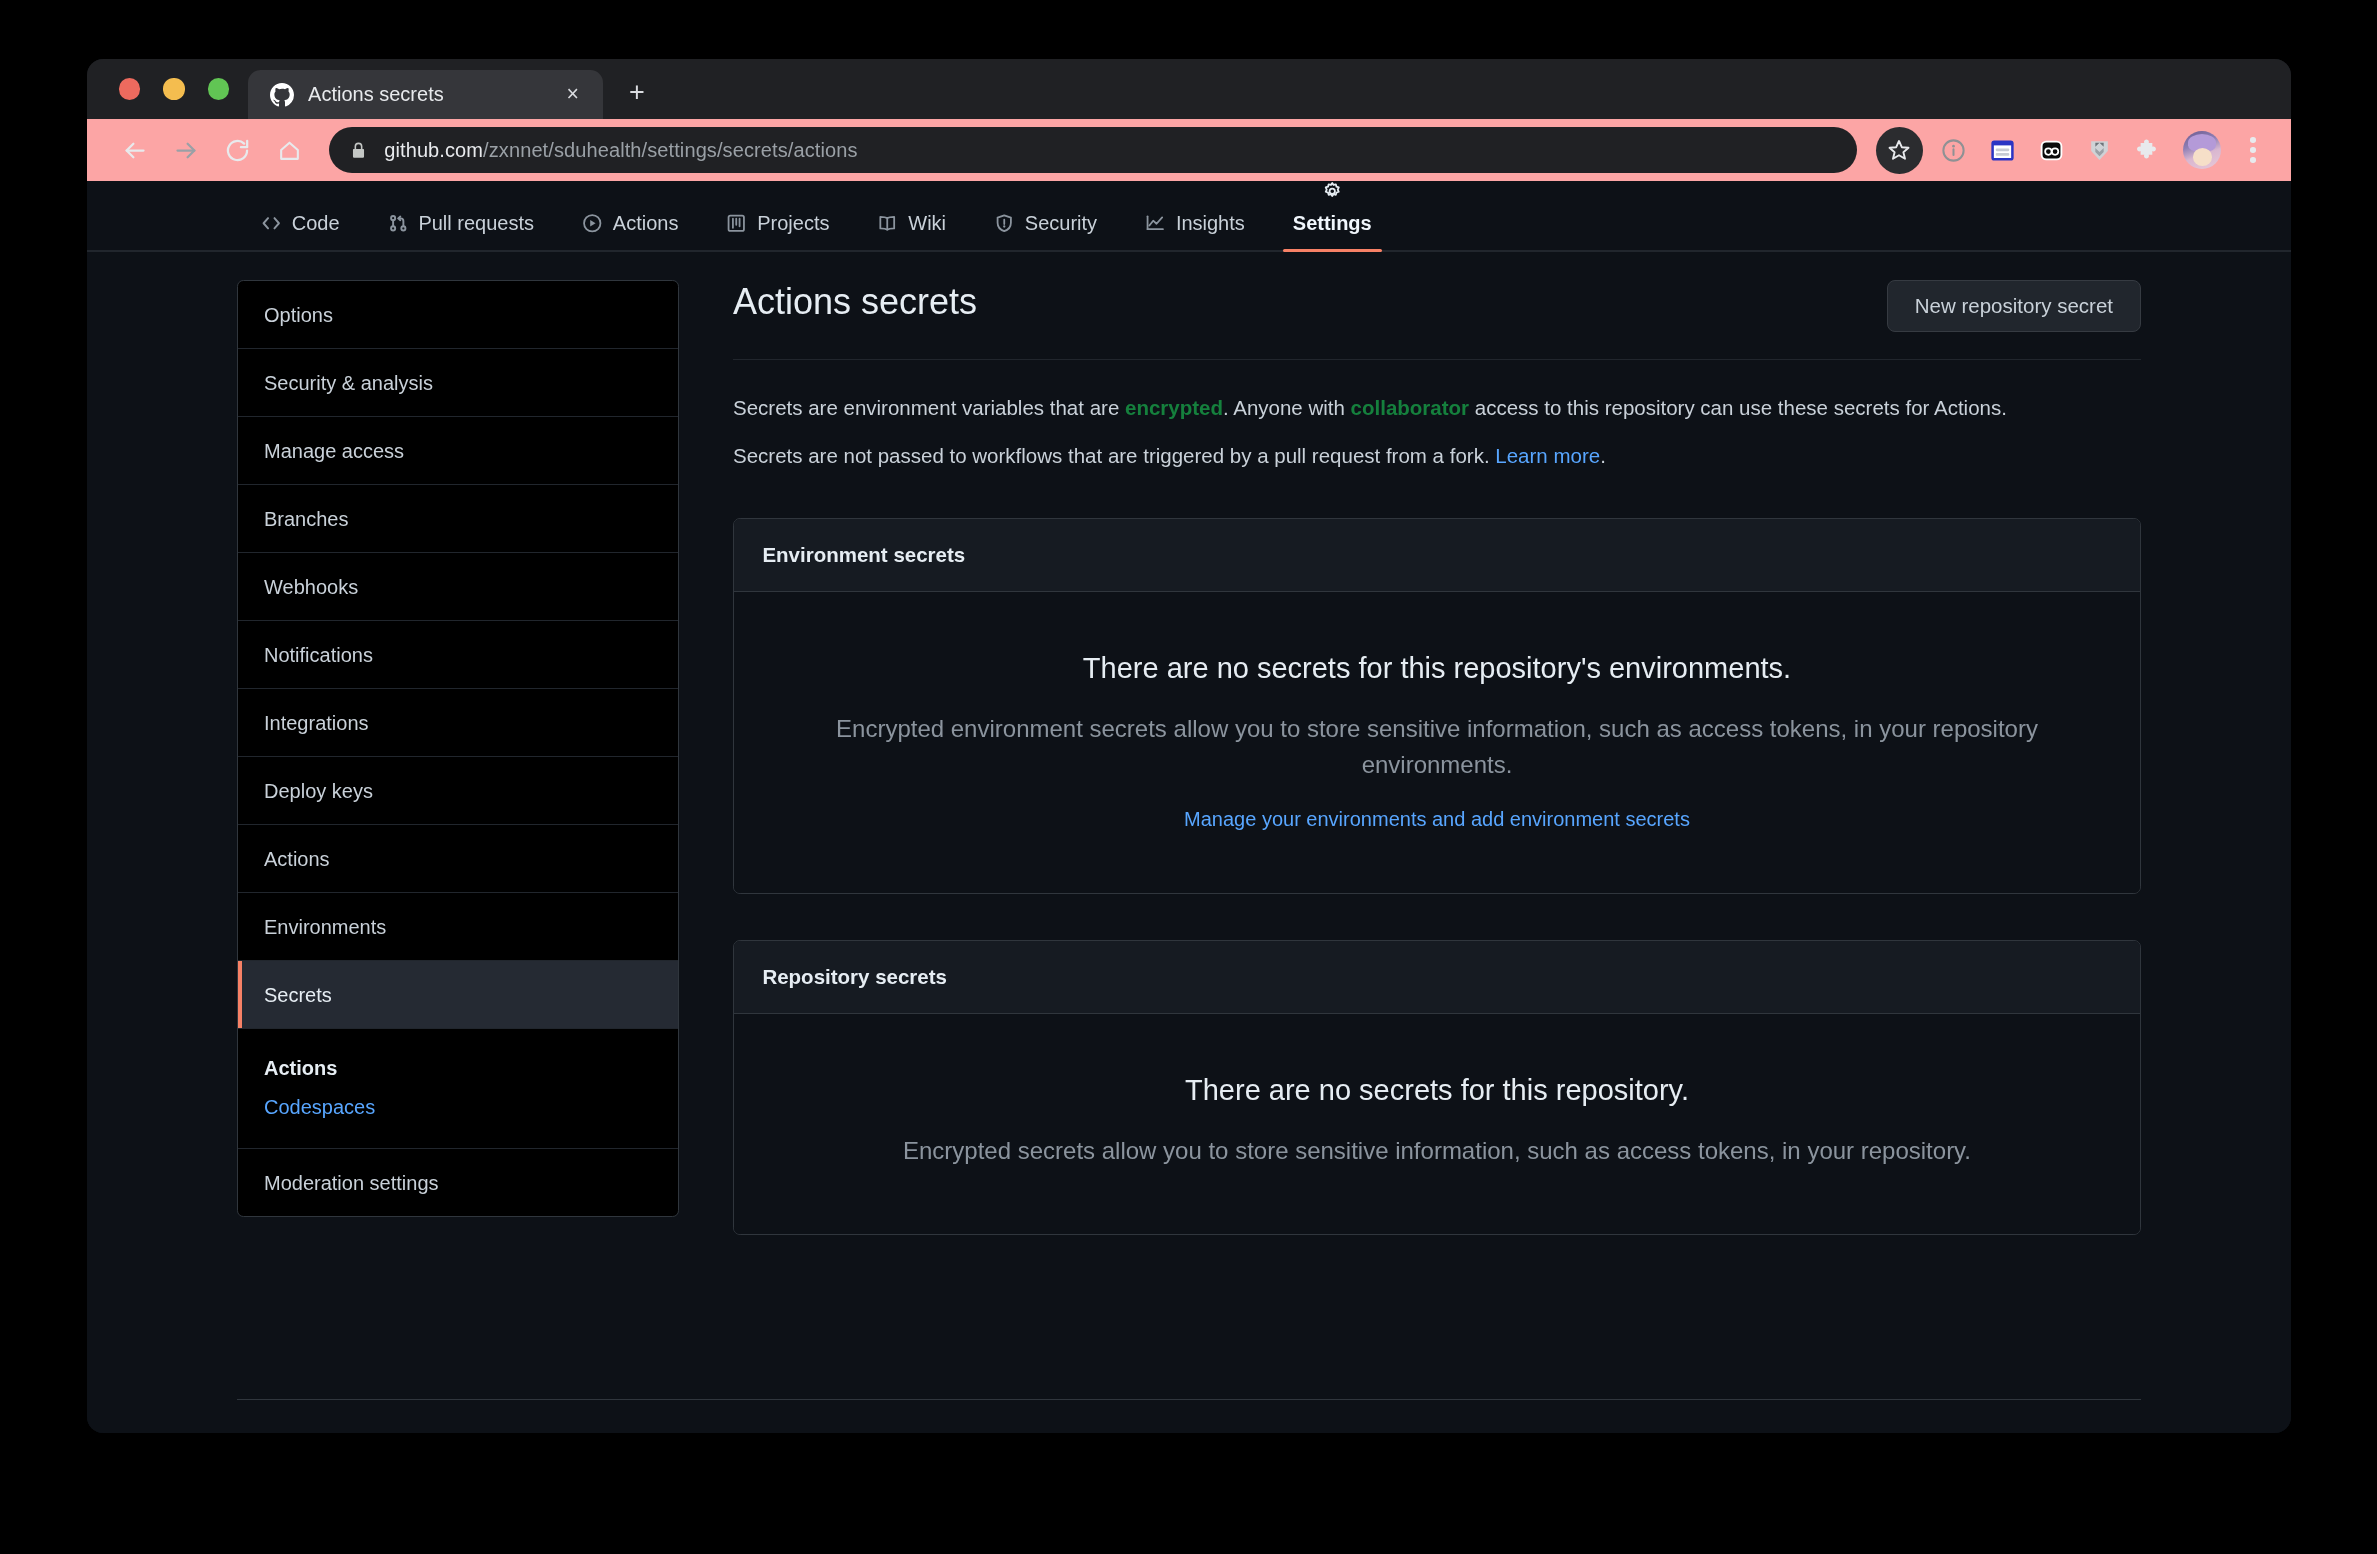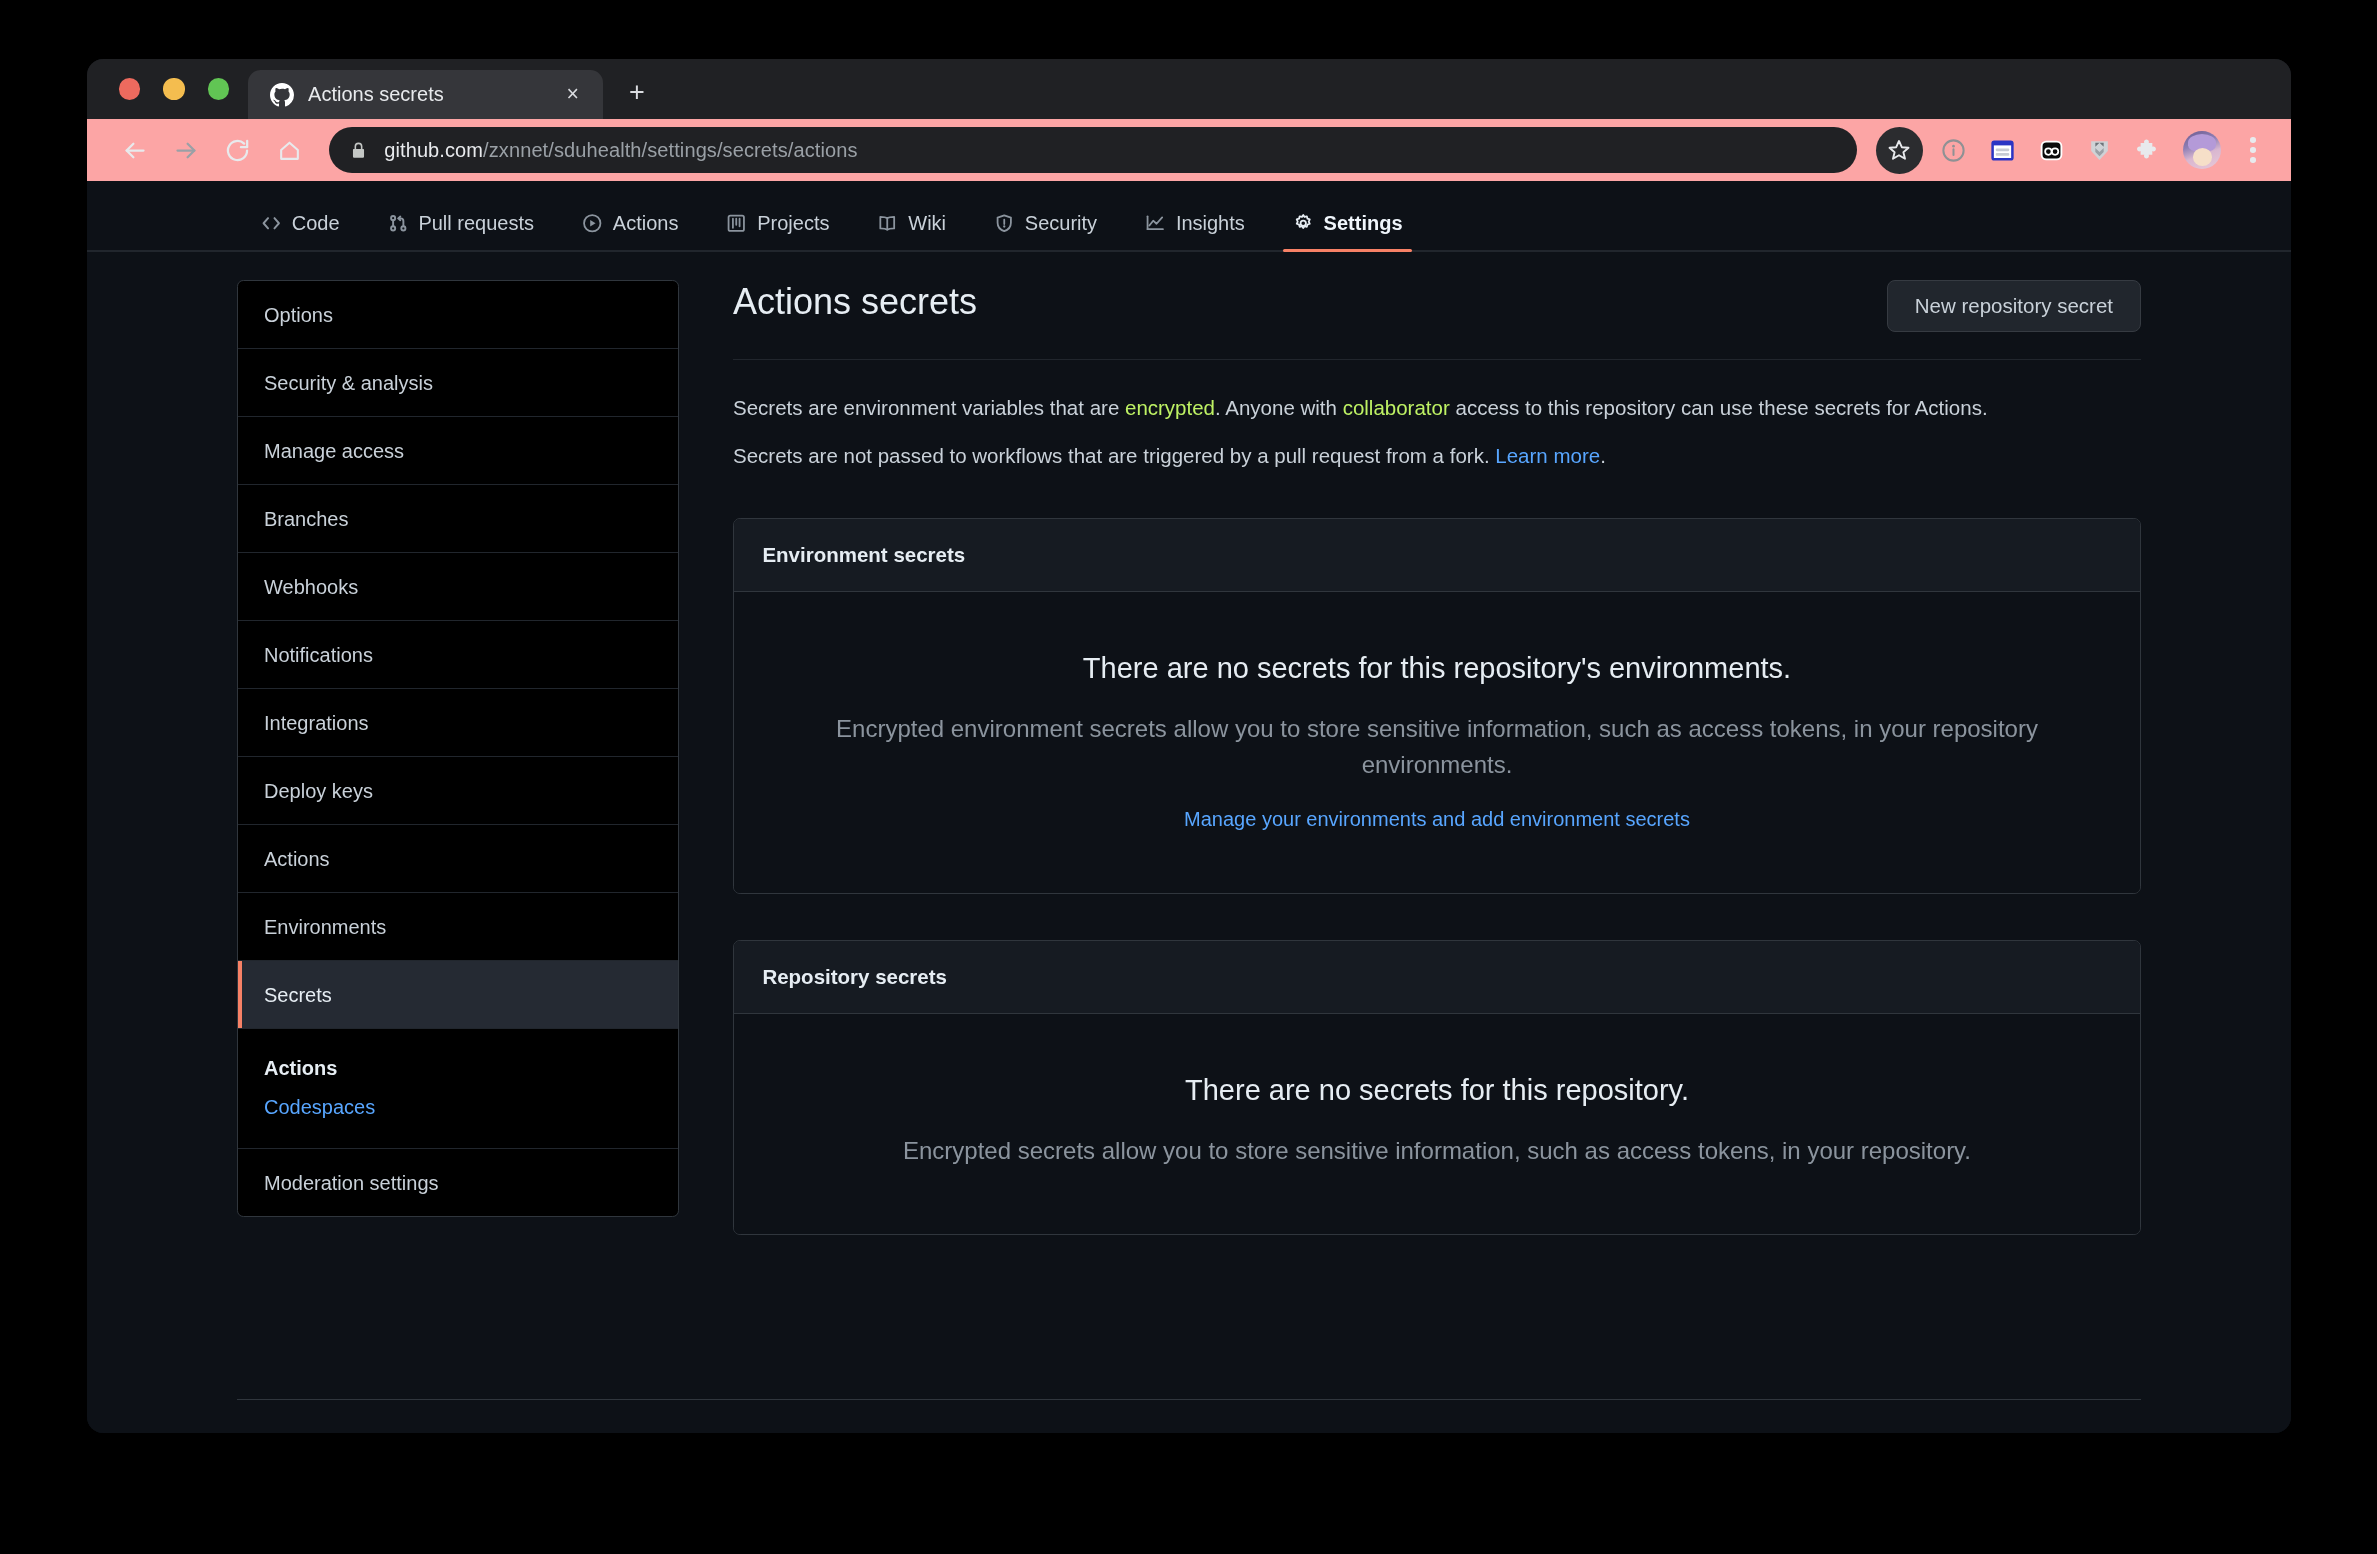--- a/index.html
+++ b/index.html
@@ -193,21 +193,21 @@
     display: flex;
     align-items: center;
     gap: 10.3px;
     padding: 0 24px 17.4px 24px;
     font-size: 20px;
     color: #c9d1d9;
     position: relative;
     white-space: nowrap;
   }
   .gh-nav-item .gh-nav-ico { display: flex; align-items: center; color: #8b949e; }
-  .gh-nav-item.active { color: #f0f6fc; font-weight: bold; }
+  .gh-nav-item.active { color: #f0f6fc; font-weight: bold; flex-direction: column; }
   .gh-nav-item.active .gh-nav-ico { color: #e6edf3; }
   .gh-nav-item.active::after {
     content: "";
     position: absolute;
     left: 14.2px; right: 14.2px; bottom: 0;
     height: 3.2px;
     border-radius: 2.4px;
     background: #f78166;
     z-index: 2;
   }
@@ -292,21 +292,21 @@
   .intro {
     padding-top: 32px;
   }
   .intro p {
     font-size: 20.5px;
     color: #c9d1d9;
     line-height: 1.55;
     margin-bottom: 16.6px;
   }
   .intro p:last-child { margin-bottom: 0; }
-  .intro b { font-weight: normal; color: #bef264; }
+  .intro b { font-weight: bold; color: #15803d; }
   .intro a { color: #58a6ff; text-decoration: none; }
 
   .panel {
     margin-top: 46px;
     border: 0.8px solid #30363d;
     border-radius: 7.1px;
     overflow: hidden;
   }
   .panel-head {
     background: #161b22;

